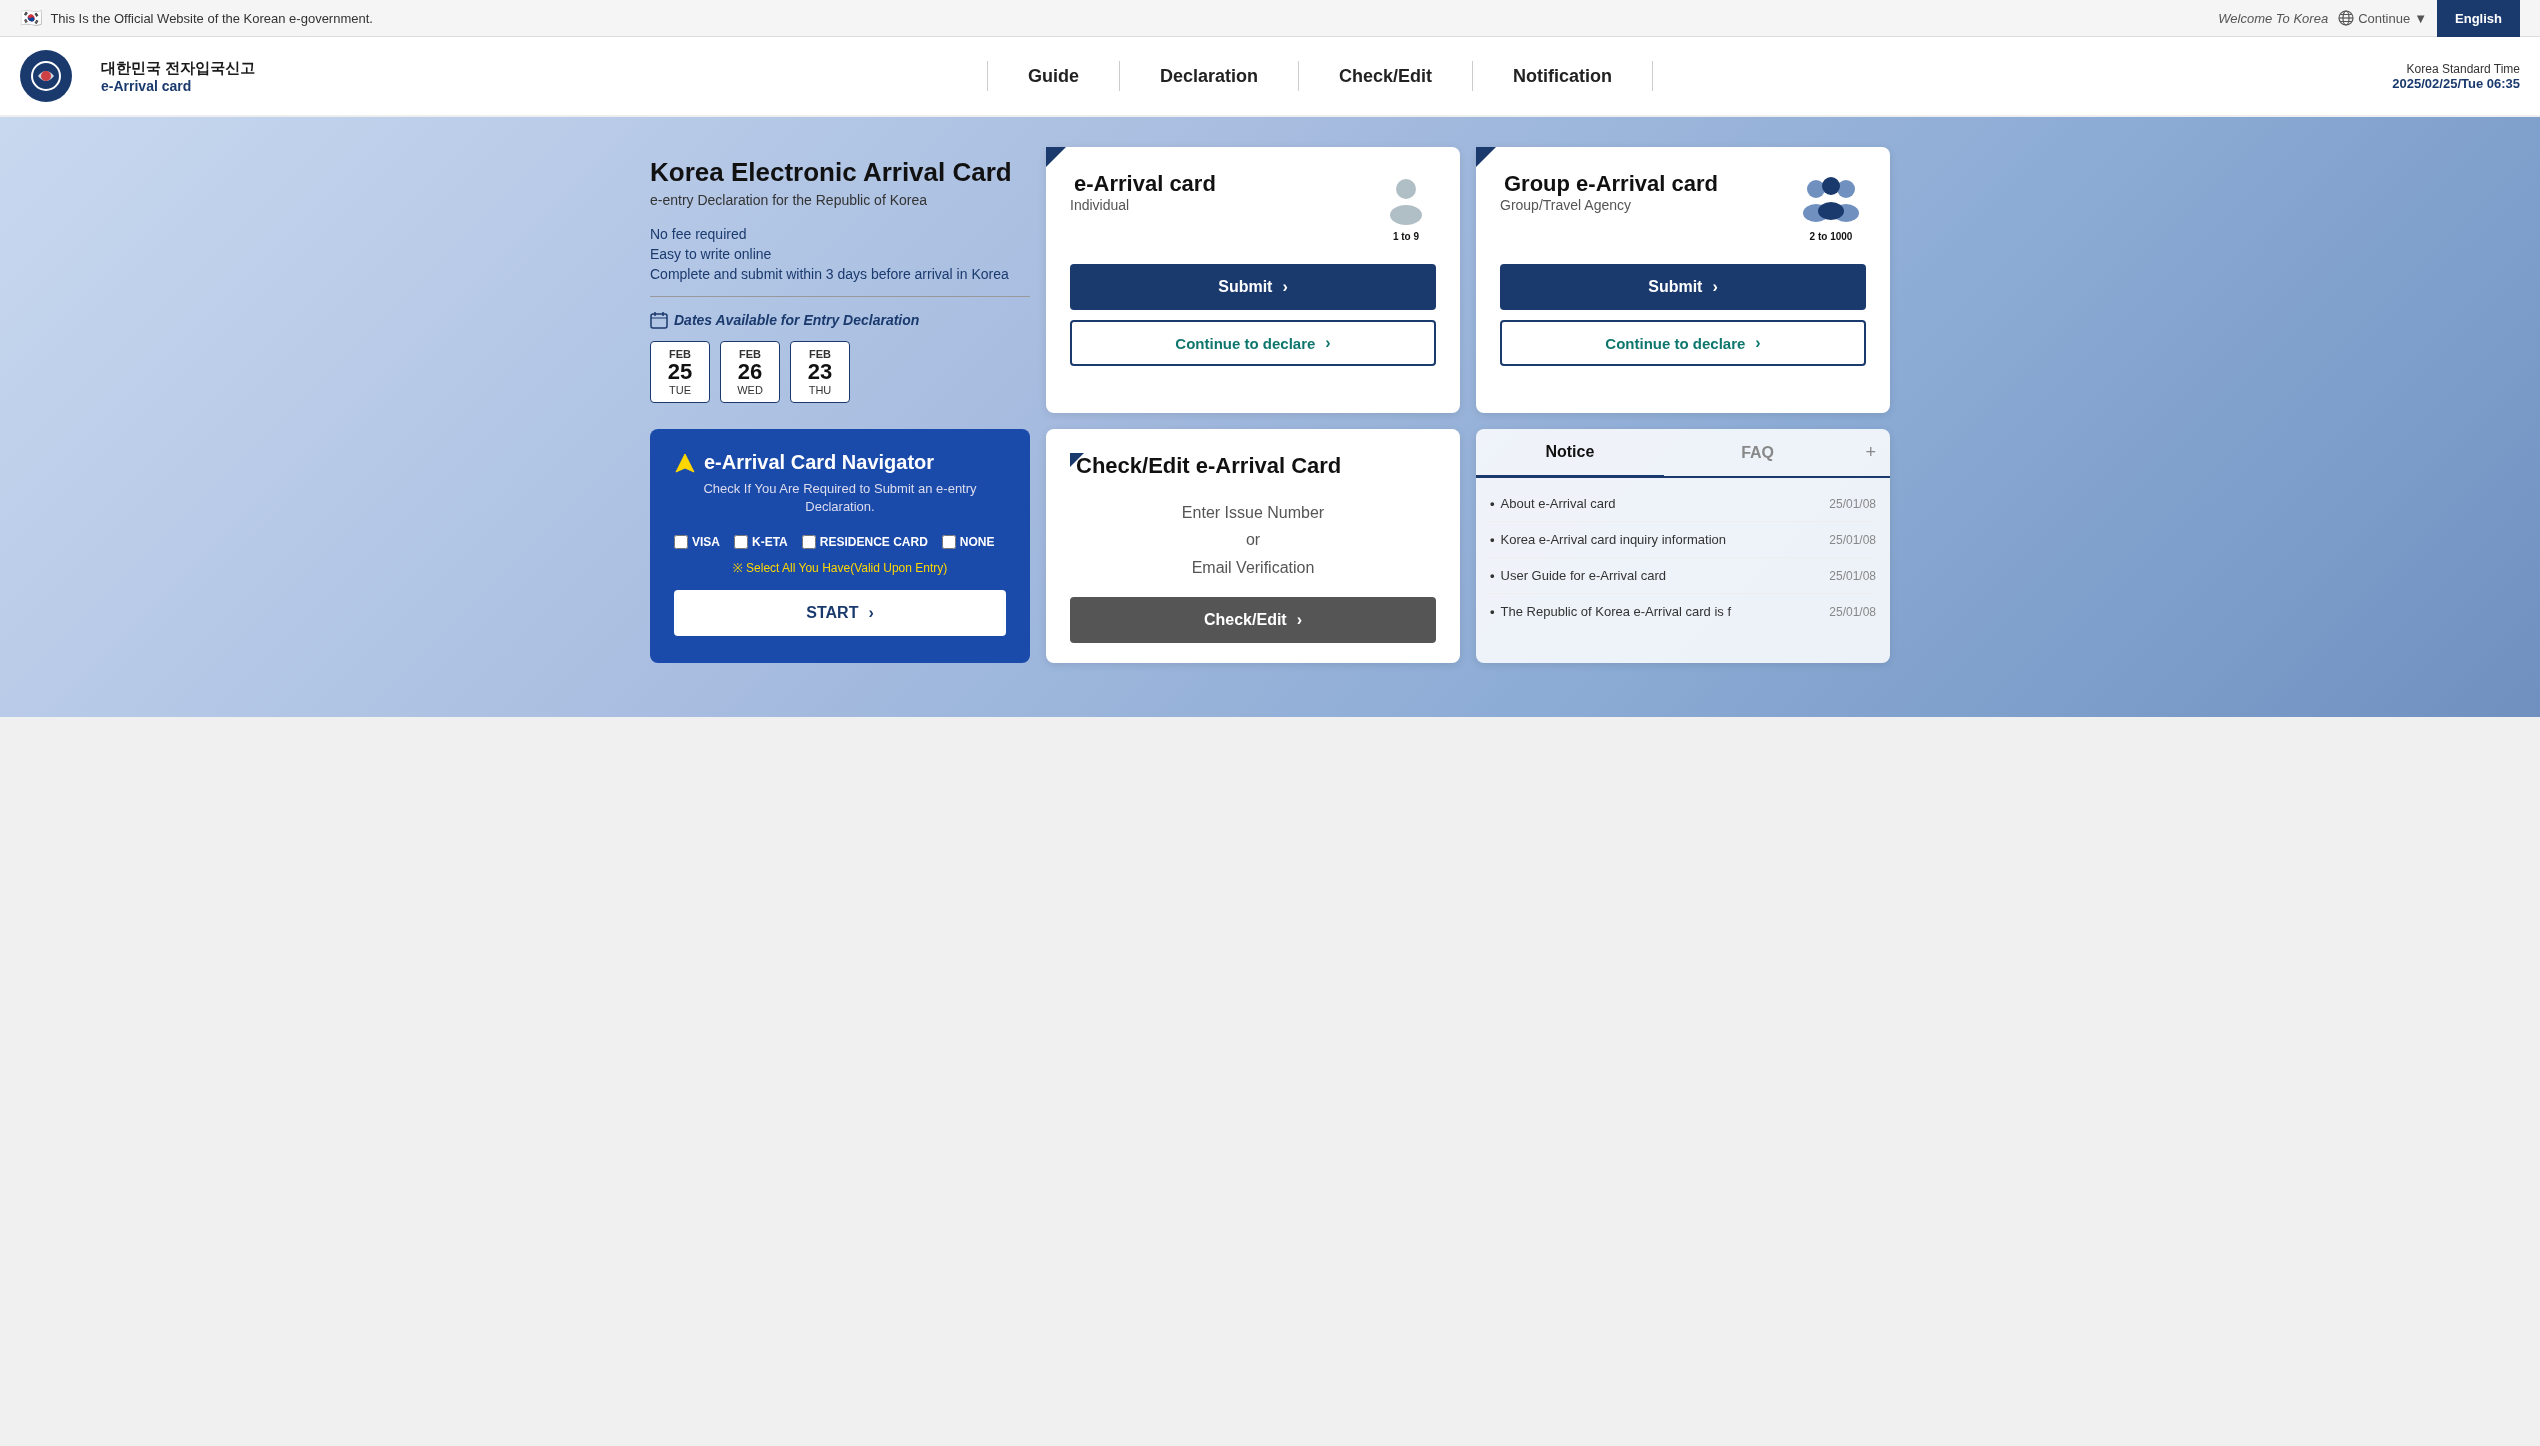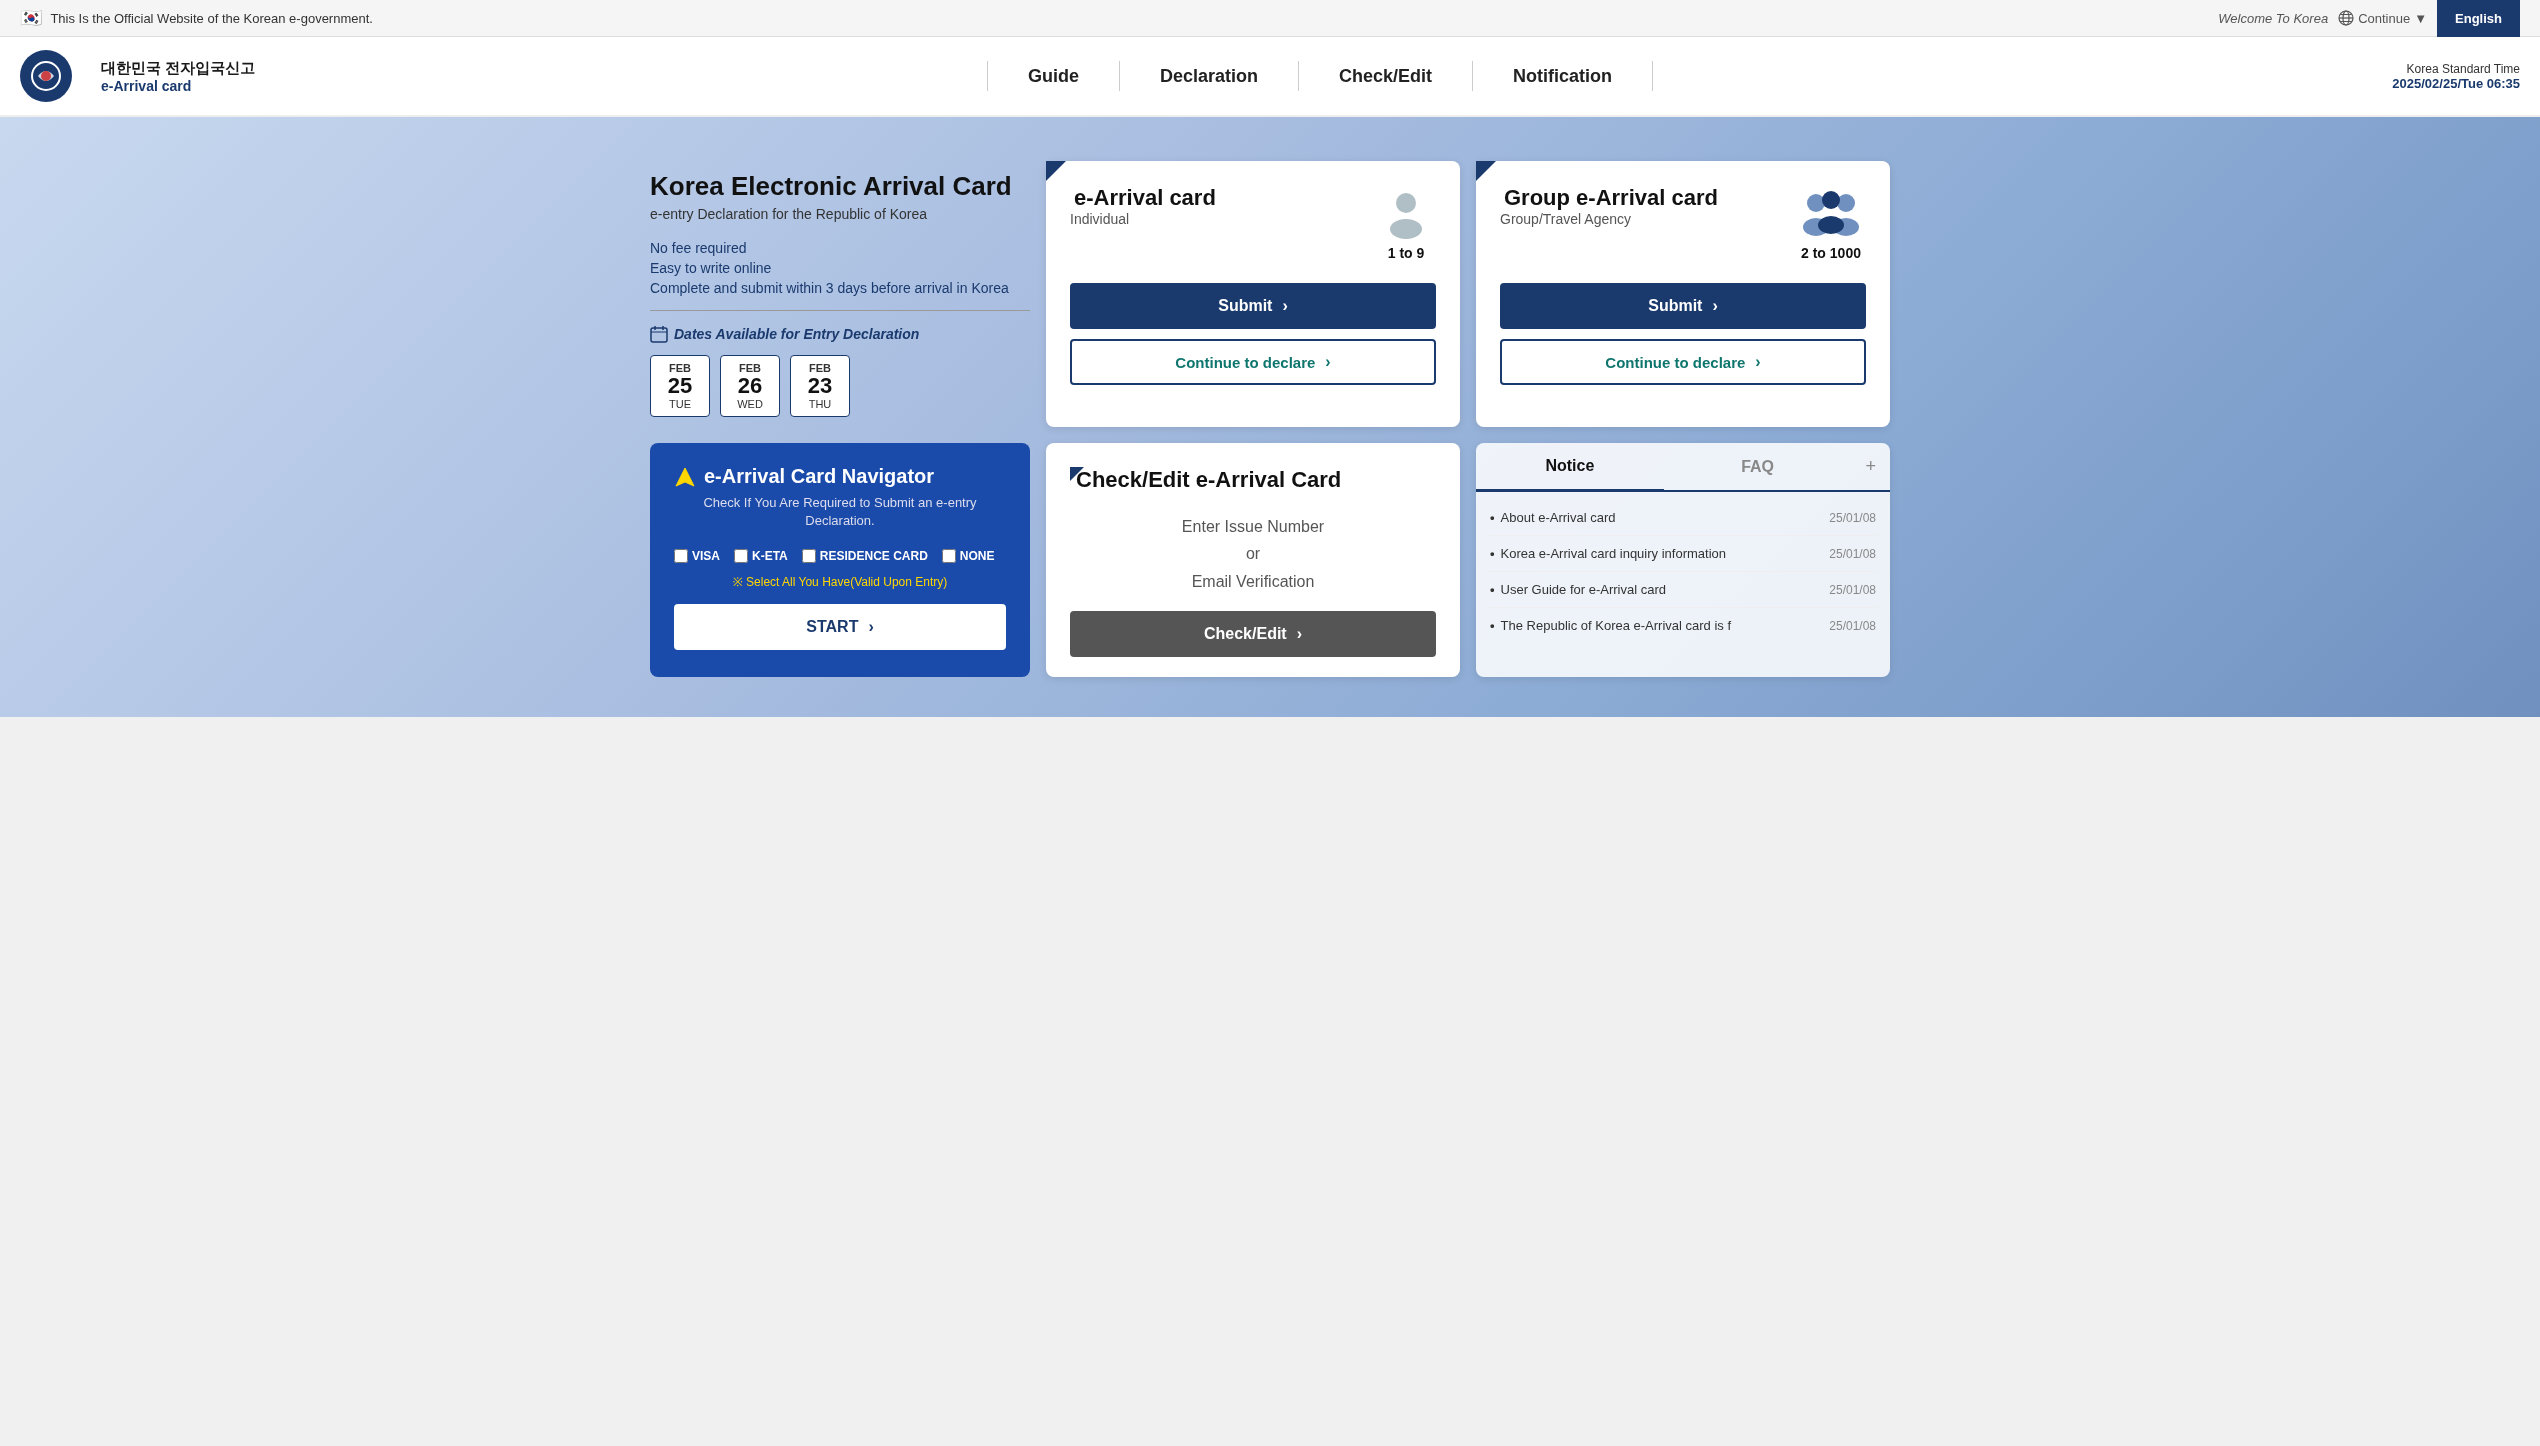--- a/index.html
+++ b/index.html
@@ -62,21 +62,21 @@
       cursor: pointer;
       text-decoration: none;
     }
     .header-time { text-align: right; font-size: 12px; color: #333; min-width: 180px; }
     .header-time-label { color: #333; }
     .header-time-value { color: #1a3a6e; font-weight: bold; font-size: 13px; }
 
     
     .main-bg {
       background: linear-gradient(135deg, #c8d8ef 0%, #a8bde0 40%, #8aaad4 70%, #7090c0 100%);
-      padding: 44px 20px 30px 20px;
+      padding: 30px 20px 30px 20px;
       min-height: 600px;
     }
     .main-grid {
       display: grid;
       grid-template-columns: 380px 1fr 1fr;
       grid-template-rows: auto auto;
       gap: 16px;
       max-width: 1240px;
       margin: 0 auto;
     }
@@ -111,21 +111,21 @@
       background: white;
       border-radius: 8px;
       padding: 24px 24px 20px 24px;
       box-shadow: 0 2px 8px rgba(0,0,0,0.1);
       display: flex;
       flex-direction: column;
     }
     .card-header { display: flex; align-items: flex-start; justify-content: space-between; margin-bottom: 6px; }
     .card-title { font-size: 22px; font-weight: bold; color: #111; }
     .card-subtitle { font-size: 14px; color: #555; margin-bottom: 4px; }
-    .card-count { font-size: 14px; font-weight: bold; color: #111; text-align: center; margin-bottom: 16px; }
+    .card-count { font-size: 10px; font-weight: bold; color: #111; text-align: center; margin-bottom: 16px; }
     .btn-submit {
       background: #1a3a6e;
       color: white;
       border: none;
       border-radius: 4px;
       padding: 14px 0;
       font-size: 16px;
       font-weight: bold;
       cursor: pointer;
       display: flex;

